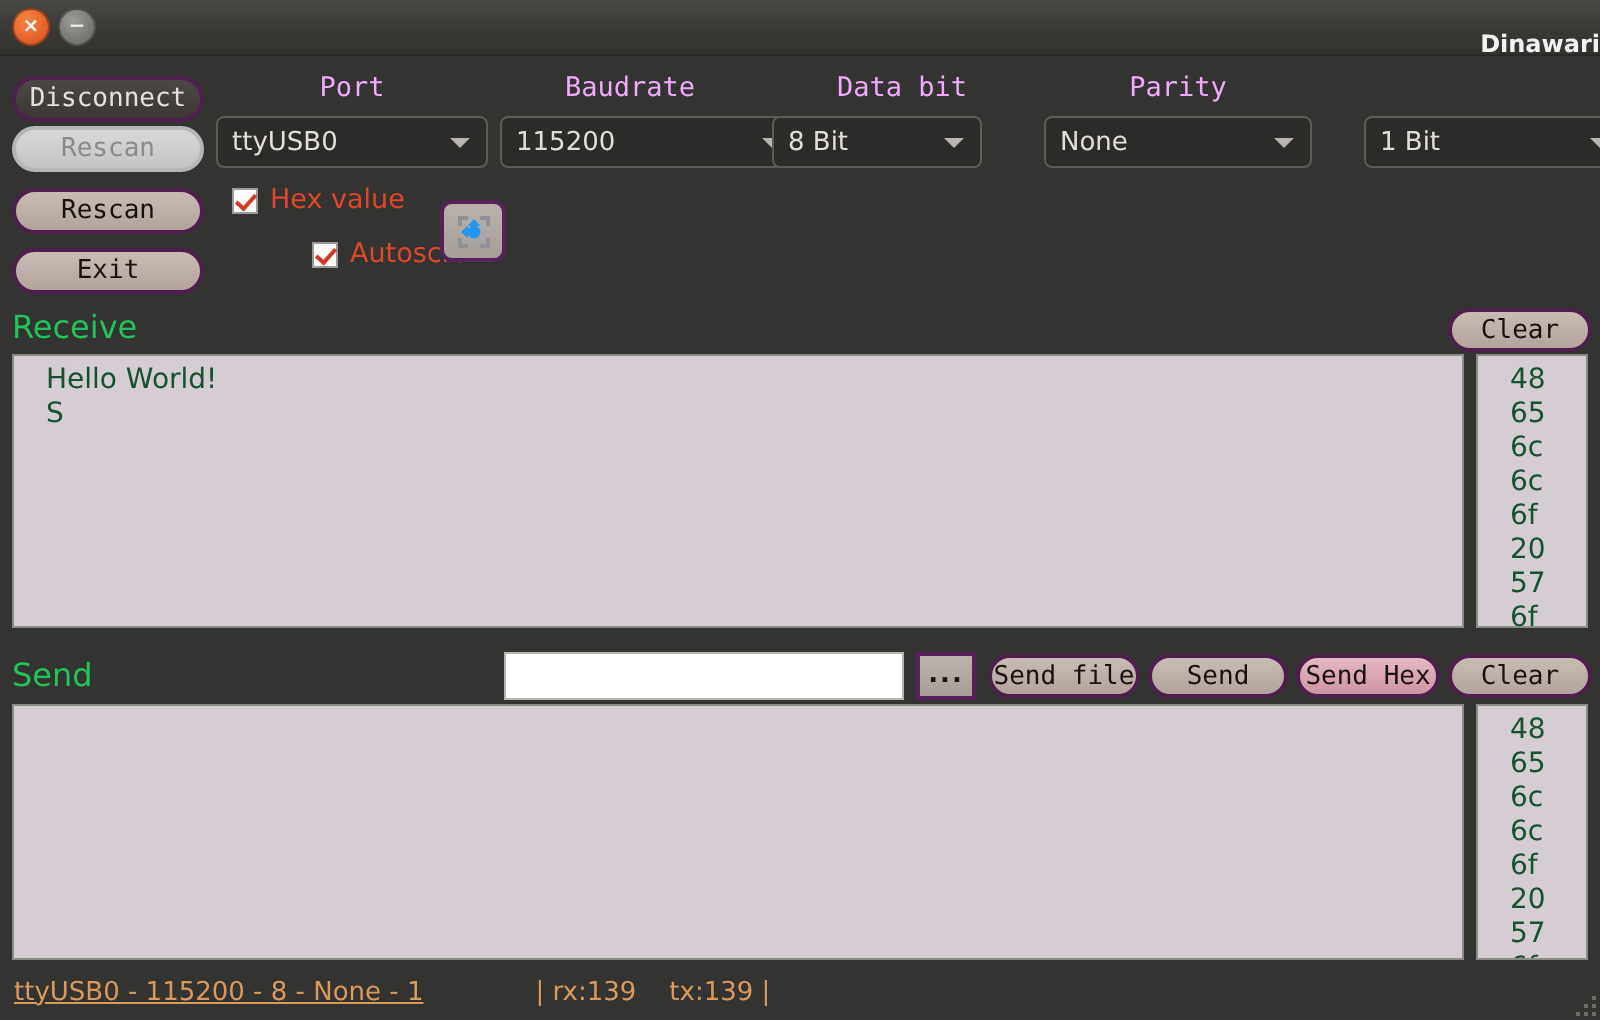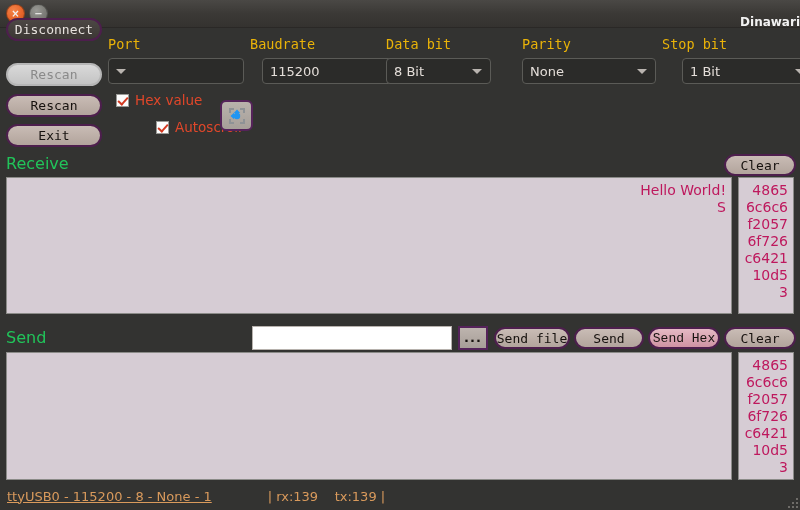--- a/index.html
+++ b/index.html
@@ -64,23 +64,24 @@
     text-align: right;
     font-size: 12px;
     font-weight: bold;
     color: #f2f2f2;
     pointer-events: none;
     margin-top: 16px;
   }
 
   
   .lbl-teal {
-    color: #eab308;
+    color: #f0abfc;
     font-family: "DejaVu Sans Mono", monospace;
     font-size: 13.5px;
+    text-align: center;
   }
   .lbl-green {
     color: #21c45a;
     font-family: "DejaVu Sans", sans-serif;
     font-size: 16px;
   }
 
   .pillbtn {
     background: linear-gradient(to bottom, #c9bcb5 0%, #b2a49c 100%);
     border: 2px solid #4d1f4d;
@@ -99,25 +100,24 @@
     color: #e6e1dd;
   }
   .pillbtn.gray {
     background: linear-gradient(to bottom, #d9d9d9 0%, #c4c4c4 100%);
     border-color: #b6b6b6;
     color: #8a8a8a;
   }
   .pillbtn.hex {
     background: linear-gradient(to bottom, #e5b9c4 0%, #cf93a3 100%);
     color: #17120f;
-    font-family: Liberation Mono, monospace;
-  }
-
-  
-  #btn-disconnect { position:absolute; left:6px;  top:18px;  width:96px; height:23px; }
+  }
+
+  
+  #btn-disconnect { position:absolute; left:6px;  top:38px;  width:96px; height:23px; }
   #btn-rescan     { position:absolute; left:6px;  top:63px;  width:96px; height:23px; }
   #btn-about      { position:absolute; left:6px;  top:94px;  width:96px; height:23px; }
   #btn-exit       { position:absolute; left:6px;  top:124px; width:96px; height:23px; }
 
   
   .combo-head {
     position: absolute;
     top: 36px;
     height: 18px;
   }
@@ -145,21 +145,21 @@
     margin-right: 4px;
   }
 
   #head-port     { left: 108px; width: 136px; }
   #head-baud     { left: 250px; width: 130px; }
   #head-databit  { left: 386px; width: 130px; }
   #head-parity   { left: 522px; width: 134px; }
   #head-stopbit  { left: 662px; width: 132px; }
 
   #combo-port     { left: 108px; width: 136px; }
-  #combo-baud     { left: 262px; width: 150px; align-items: center; }
+  #combo-baud     { left: 250px; width: 150px; align-items: center; }
   #combo-databit  { left: 386px; width: 105px; }
   #combo-parity   { left: 522px; width: 134px; }
   #combo-stopbit  { left: 662px; width: 132px; margin-left: 20px; }
 
   
   .chkrow {
     position: absolute;
     display: flex;
     align-items: center;
     gap: 6px;
@@ -242,28 +242,27 @@
     cursor: pointer;
   }
 
   
   .pane {
     position: absolute;
     background: #d6ccd4;
     border: 1px solid #8b8b88;
     box-sizing: border-box;
     overflow: hidden;
-    color: #be185d;
+    color: #14532d;
     font-family: "DejaVu Sans", sans-serif;
     font-size: 14px;
     line-height: 17px;
-    padding: 4px 5px;
+    padding: 4px 16px;
     white-space: pre-wrap;
     word-break: break-all;
-    text-align: right;
   }
   #recv-main { left: 6px;   top: 177px; width: 726px; height: 137px; }
   #recv-hex  { left: 738px; top: 177px; width: 56px;  height: 137px; }
   #send-main { left: 6px;   top: 352px; width: 726px; height: 128px; }
   #send-hex  { left: 738px; top: 352px; width: 56px;  height: 128px; }
 
   
   #statusbar {
     position: absolute;
     left: 0; bottom: 0;
@@ -306,23 +305,23 @@
 
   <div class="pillbtn dark" id="btn-disconnect">Disconnect</div>
   <div class="pillbtn gray" id="btn-rescan">Rescan</div>
   <div class="pillbtn" id="btn-about">Rescan</div>
   <div class="pillbtn" id="btn-exit">Exit</div>
 
   <div class="combo-head lbl-teal" id="head-port">Port</div>
   <div class="combo-head lbl-teal" id="head-baud">Baudrate</div>
   <div class="combo-head lbl-teal" id="head-databit">Data bit</div>
   <div class="combo-head lbl-teal" id="head-parity">Parity</div>
-  <div class="combo-head lbl-teal" id="head-stopbit">Stop bit</div>
 
   <div class="combo" id="combo-port">
+    <span class="val">ttyUSB0</span>
     <span class="caret"></span>
   </div>
   <div class="combo" id="combo-baud">
     <span class="val">115200</span>
     <span class="caret"></span>
   </div>
   <div class="combo" id="combo-databit">
     <span class="val">8 Bit</span>
     <span class="caret"></span>
   </div>

